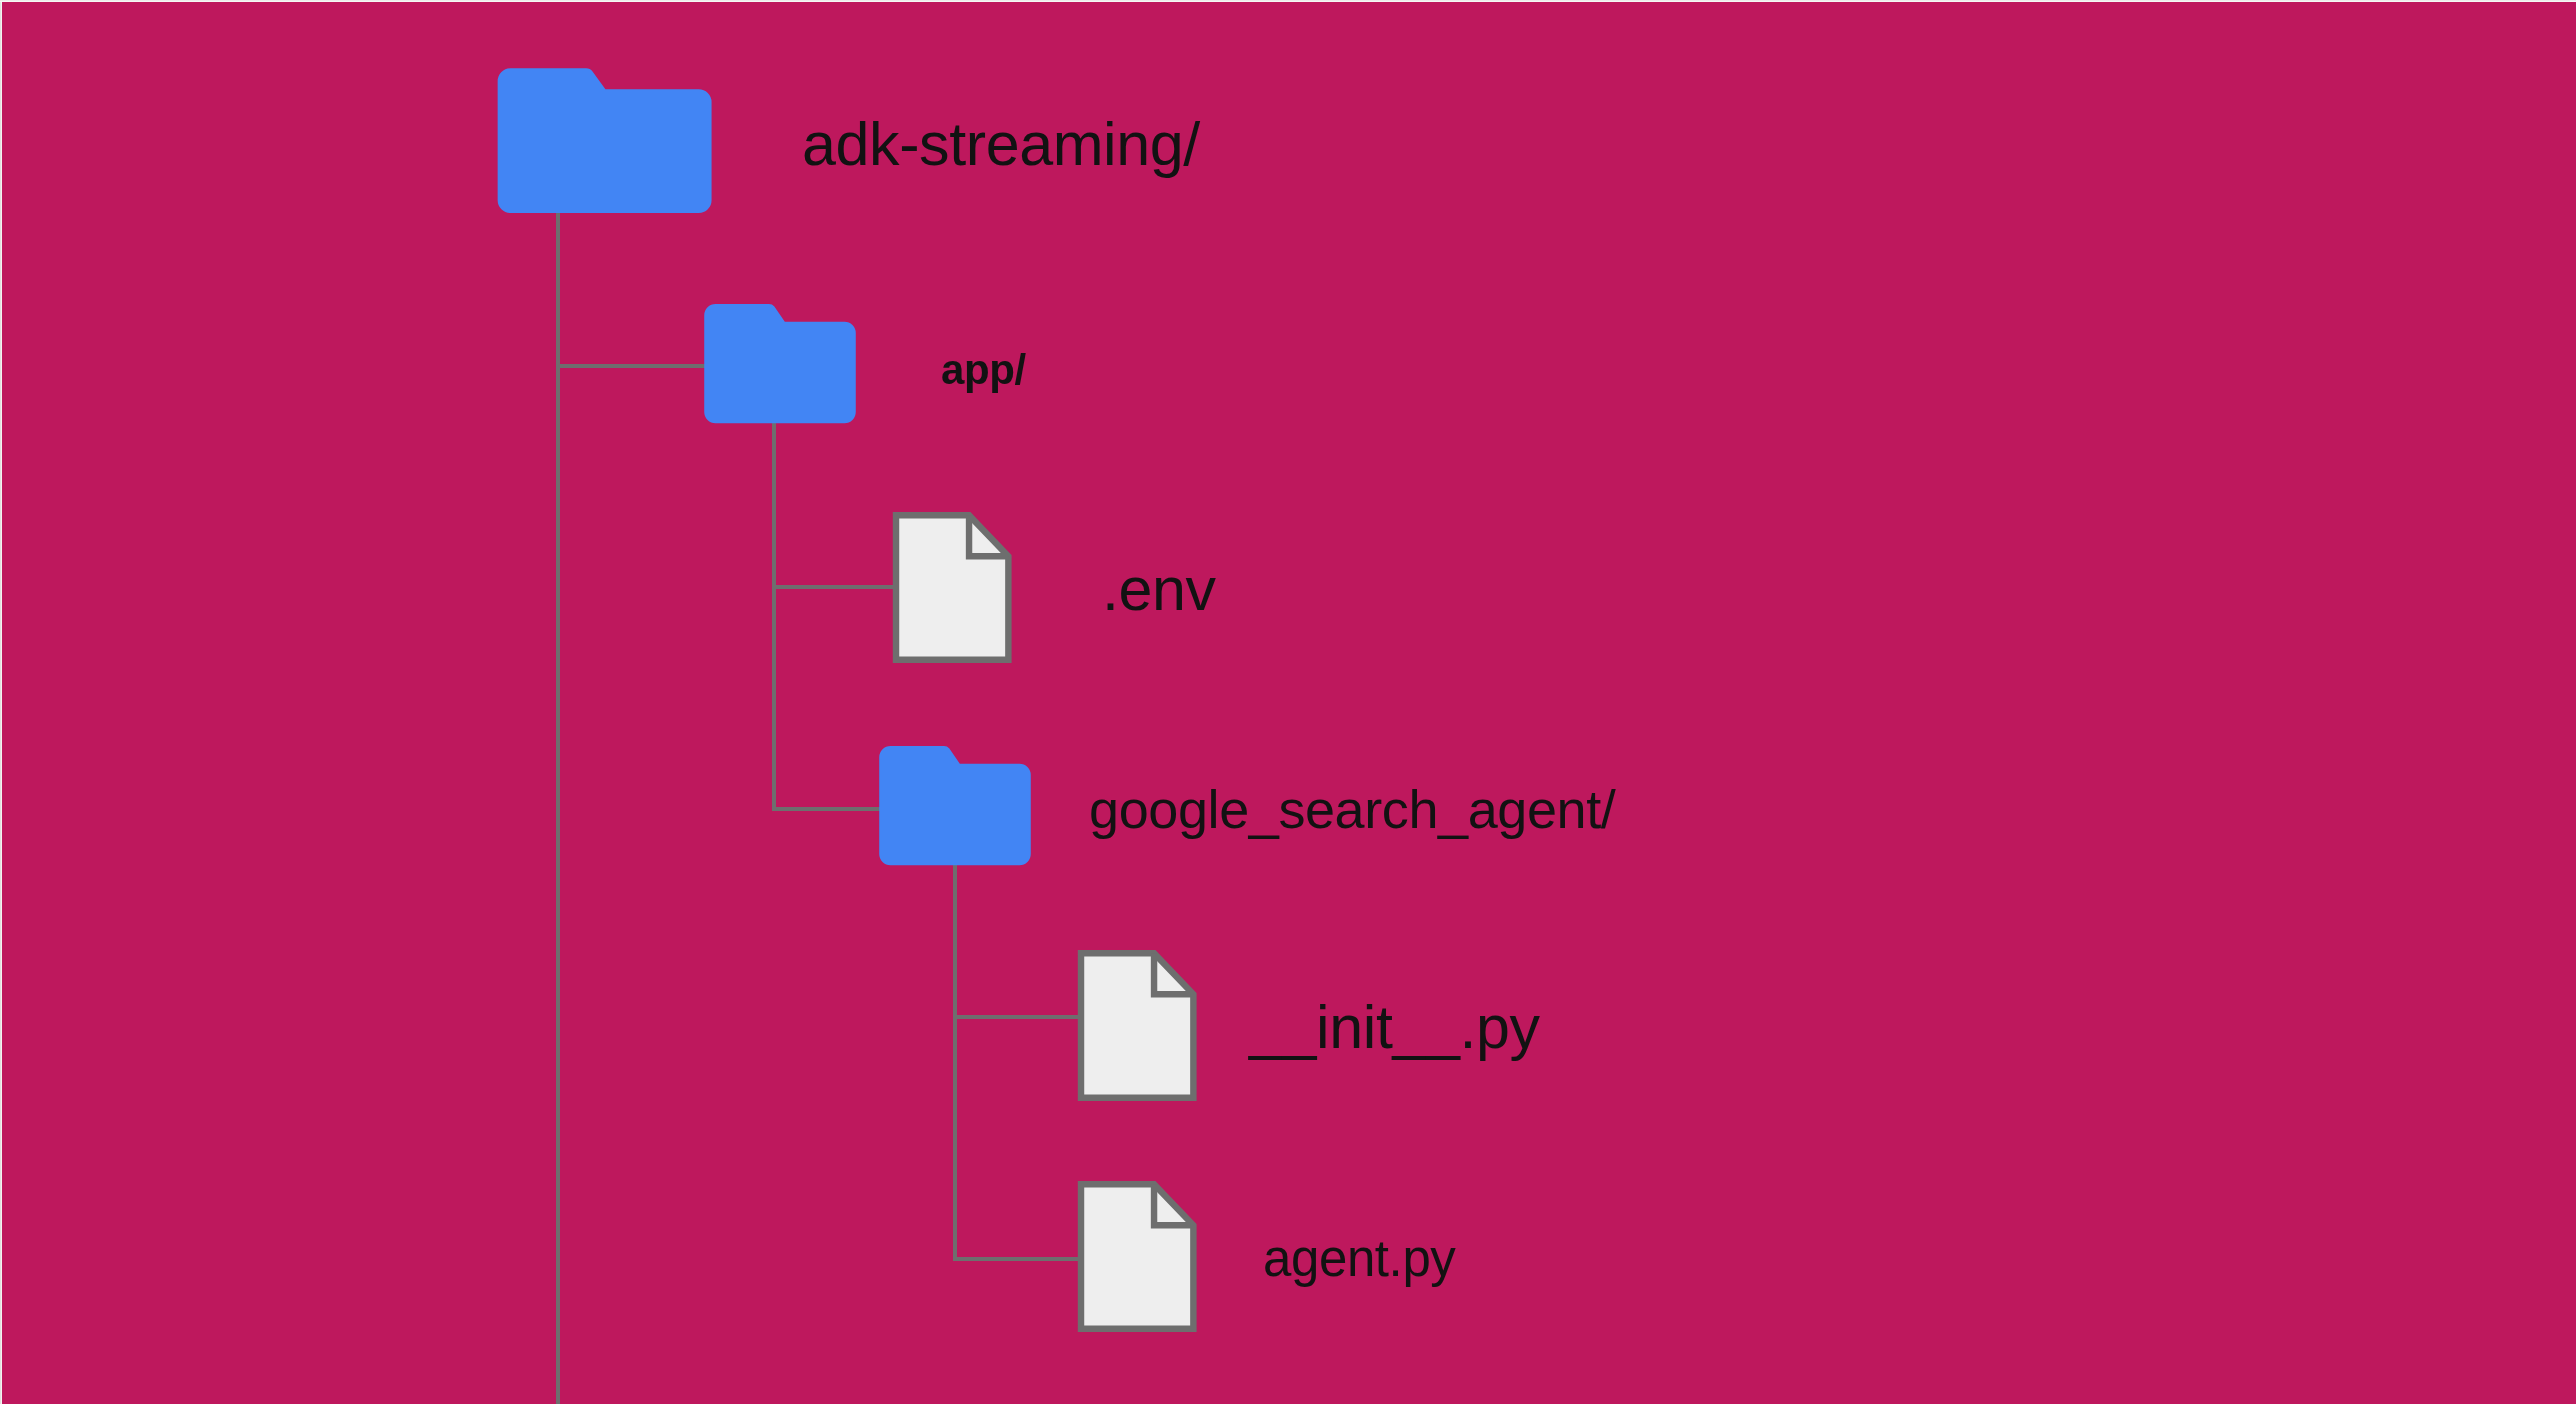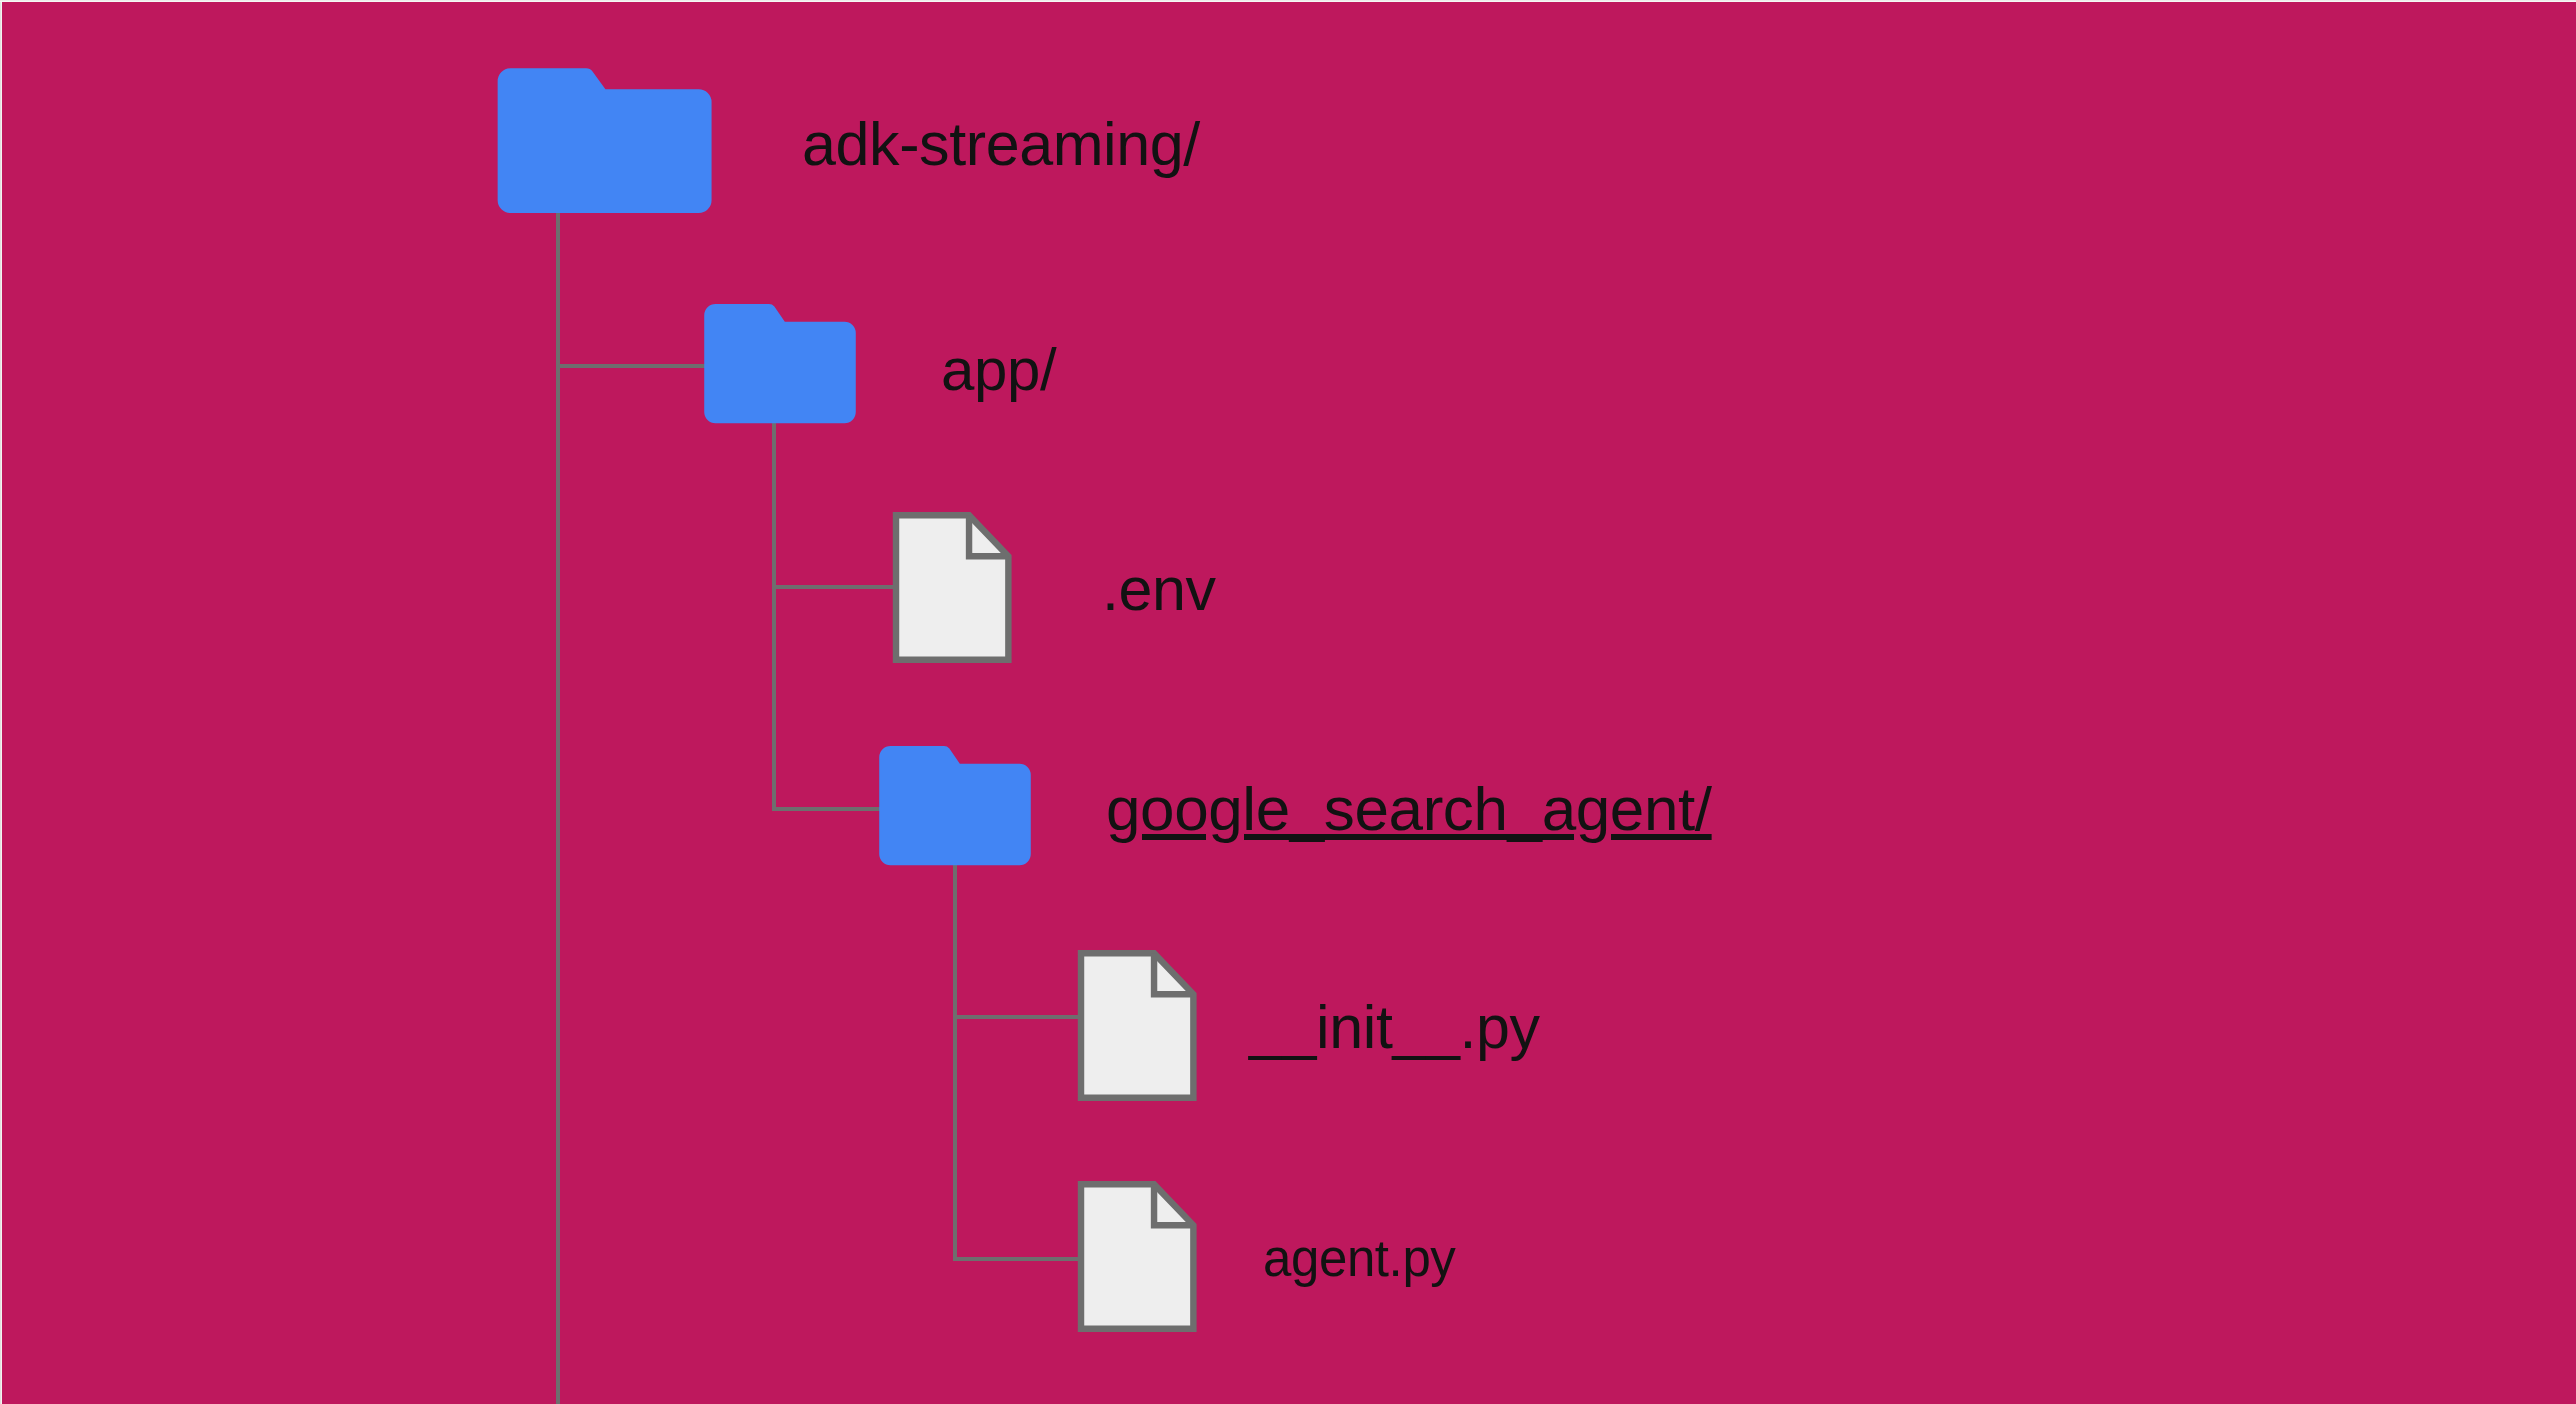--- a/index.html
+++ b/index.html
@@ -100,40 +100,40 @@
     </span>
     <span class="label" style="font-size:61px; margin-left:84px; margin-top:4.8px;">adk-streaming/</span>
   </div>
 
   <div class="node" style="left:701px; top:304px;">
     <span>
       <svg class="folder-icon" width="158" height="121" viewBox="0 0 196 150" xmlns="http://www.w3.org/2000/svg">
         <path d="M4 14 A14 14 0 0 1 18 0 L84 0 A9 9 0 0 1 91 3 L104 22 L178 22 A14 14 0 0 1 192 36 L192 134 A14 14 0 0 1 178 148 L18 148 A14 14 0 0 1 4 134 Z" fill="#4285f4"></path>
       </svg>
     </span>
-    <span class="label" style="font-size:60px; margin-left:82px; margin-top:10px;">app/</span>
+    <span class="label" style="font-size:42px; margin-left:82px; margin-top:10px;font-weight:bold;">app/</span>
   </div>
 
   <div class="node" style="left:892px; top:511px;gap:32px;">
     <span>
       <svg class="file-icon" width="122" height="153" viewBox="0 0 152 190" xmlns="http://www.w3.org/2000/svg">
         <path d="M5 5 L96 5 L145 56 L145 185 L5 185 Z" fill="#eeeeee" stroke="#6e6e6e" stroke-width="8" stroke-linejoin="miter"></path>
         <path d="M96 5 L96 56 L145 56" fill="none" stroke="#6e6e6e" stroke-width="8" stroke-linejoin="miter"></path>
       </svg>
     </span>
     <span class="label" style="font-size:61px; margin-left:56px; margin-top:3.2px;">.env</span>
   </div>
 
   <div class="node" style="left:876px; top:746px;">
     <span>
       <svg class="folder-icon" width="158" height="121" viewBox="0 0 196 150" xmlns="http://www.w3.org/2000/svg">
         <path d="M4 14 A14 14 0 0 1 18 0 L84 0 A9 9 0 0 1 91 3 L104 22 L178 22 A14 14 0 0 1 192 36 L192 134 A14 14 0 0 1 178 148 L18 148 A14 14 0 0 1 4 134 Z" fill="#4285f4"></path>
       </svg>
     </span>
-    <span class="label" style="font-size:62px; margin-left:72px; margin-top:4.8px;text-decoration:underline;">google_search_agent/</span>
+    <span class="label" style="font-size:54px; margin-left:55px; margin-top:4.8px;">google_search_agent/</span>
   </div>
 
   <div class="node" style="left:1077px; top:949px;">
     <span>
       <svg class="file-icon" width="122" height="153" viewBox="0 0 152 190" xmlns="http://www.w3.org/2000/svg">
         <path d="M5 5 L96 5 L145 56 L145 185 L5 185 Z" fill="#eeeeee" stroke="#6e6e6e" stroke-width="8" stroke-linejoin="miter"></path>
         <path d="M96 5 L96 56 L145 56" fill="none" stroke="#6e6e6e" stroke-width="8" stroke-linejoin="miter"></path>
       </svg>
     </span>
     <span class="label" style="font-size:61px; margin-left:50px; margin-top:3.2px;">__init__.py</span>

